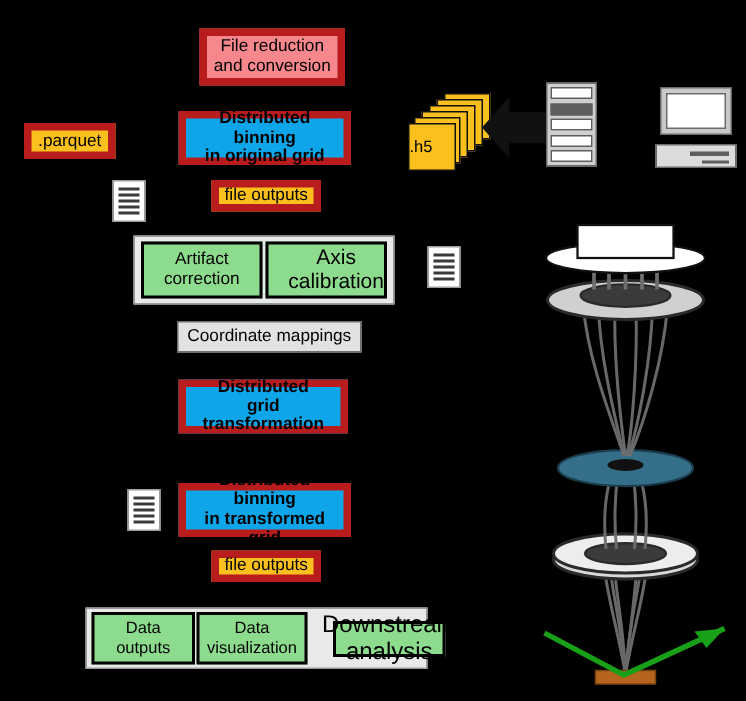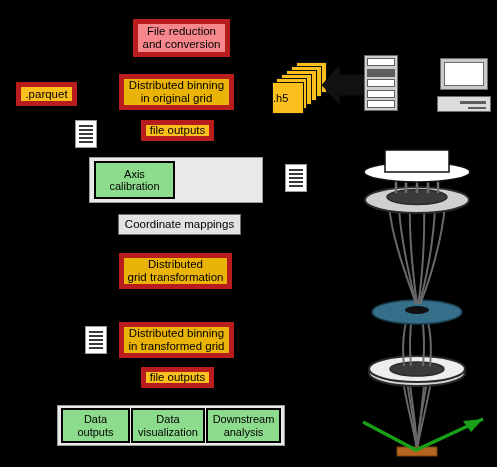--- a/index.html
+++ b/index.html
@@ -5,21 +5,21 @@
   html,body{margin:0;padding:0;background:#000;}
   body{width:497px;height:467px;overflow:hidden;
        font-family:"Liberation Sans","DejaVu Sans",sans-serif;}
   #stage{position:relative;width:497px;height:467px;background:#000;}
 
   .box{position:absolute;box-sizing:border-box;display:flex;align-items:center;
        justify-content:center;text-align:center;color:#000;line-height:1.12;
        border:5px solid #b91c1c;}
 
   .b-red   {background:#F6878C;}
-  .b-blue  {background:#eab308;}
+  .b-blue  {background:#0ea5e9;font-weight:bold;}
   .b-yellow{background:#FBC01E;}
   .b-green {background:#8DDB8D;border:2px solid #000;}
   .b-gray  {background:#E2E2E2;border:1px solid #6F6F6F;}
 
   .frame{position:absolute;box-sizing:border-box;background:#E9E9E9;
          border:1px solid #9A9A9A;display:flex;align-items:center;
          justify-content:space-between;}
 
   
   .doc{position:absolute;background:#fff;border:1px solid #9C9C9C;box-sizing:border-box;
@@ -83,21 +83,27 @@
 
   <div class="doc" style="left:75px;top:120px;width:22px;height:28px;">
     <i></i>
     <i></i>
     <i></i>
     <i></i>
     <i></i>
   </div>
 
   <div class="frame" style="left:89px;top:157px;width:174px;height:46px;padding:4px;">
-    <div class="box b-green" style="position:relative;left:0;top:0;width:81px;height:38px;font-size:11px;">
+    <div class="box b-green" style="position:relative;left:0;top:0;width:81px;height:38px;font-size:11.5px;">
+      <span>
+        <span>Artifact</span><br>
+        <span>correction</span>
+      </span>
+    </div>
+    <div class="box b-green" style="position:relative;left:0;top:0;width:81px;height:38px;font-size:14px;justify-content:flex-end;">
       <span>
         <span>Axis</span><br>
         <span>calibration</span>
       </span>
     </div>
   </div>
 
   <div class="doc" style="left:285px;top:164px;width:22px;height:28px;">
     <i></i>
     <i></i>
@@ -142,21 +148,21 @@
         <span>Data</span><br>
         <span>outputs</span>
       </span>
     </div>
     <div class="box b-green" style="position:relative;left:0;top:0;width:74px;height:35px;font-size:11px;">
       <span>
         <span>Data</span><br>
         <span>visualization</span>
       </span>
     </div>
-    <div class="box b-green" style="position:relative;left:0;top:0;width:75px;height:35px;font-size:11px;">
+    <div class="box b-green" style="position:relative;left:16px;top:0;width:75px;height:24px;font-size:16px;">
       <span>
         <span>Downstream</span><br>
         <span>analysis</span>
       </span>
     </div>
   </div>
 
   <div class="h5stack" style="left:272px;top:62px;width:60px;height:52px;">
     <div class="h5card" style="left:24px;top:0px;"></div>
     <div class="h5card" style="left:19px;top:4px;"></div>

